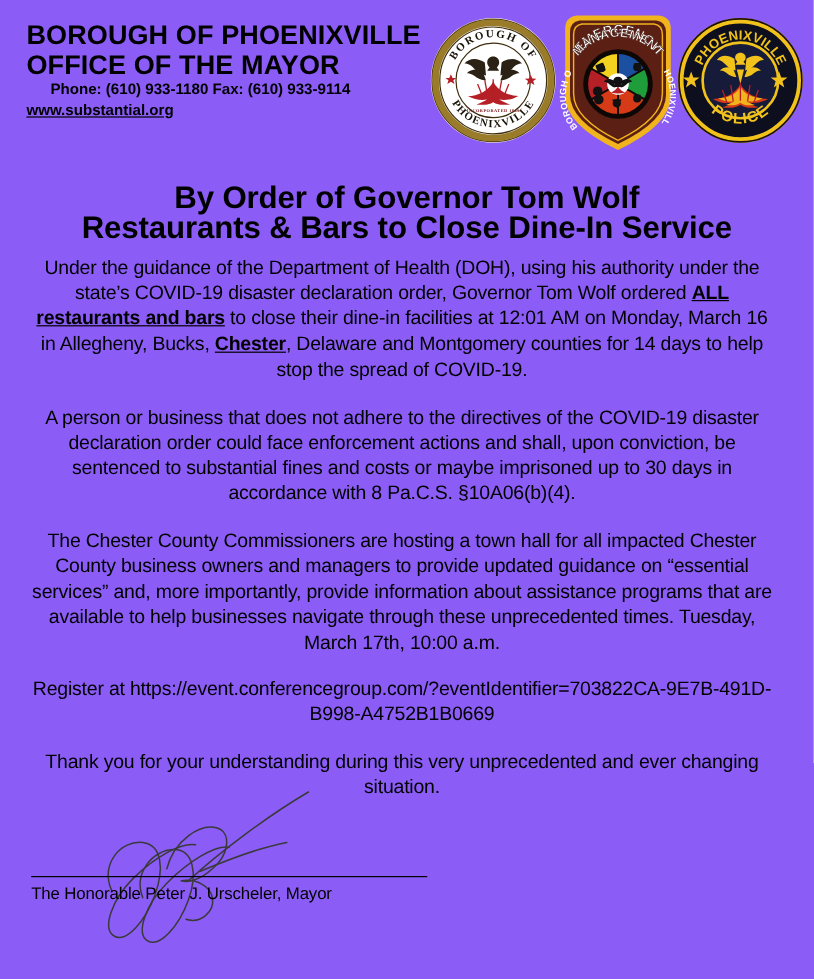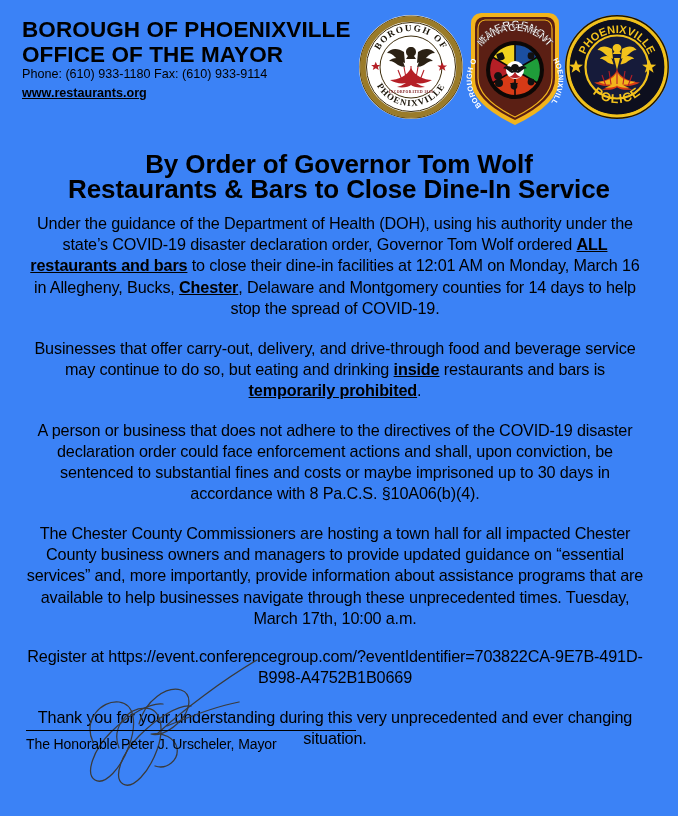--- a/index.html
+++ b/index.html
@@ -15,21 +15,21 @@
     overflow: hidden;
     font-family: "Liberation Sans", sans-serif;
     color: #000000;
     -webkit-font-smoothing: antialiased;
   }
 
   #page {
     position: relative;
     width: 678px;
     height: 816px;
-    background: #3b82f6;
+    background: #8b5cf6;
   }
 
   
   .header {
     position: absolute;
     left: 0; top: 0;
     width: 678px;
     height: 136px;
   }
 
@@ -47,24 +47,25 @@
     white-space: nowrap;
   }
   .lh-addr {
     font-weight: bold;
     font-size: 12.6px;
     line-height: 15.5px;
     white-space: nowrap;
     margin-top: 2px;
   }
   .lh-phone {
-    font-weight: normal;
+    font-weight: bold;
     font-size: 12.6px;
     line-height: 15.5px;
     white-space: nowrap;
+    margin-left: 20px;
   }
   .lh-web {
     font-weight: bold;
     font-size: 12.6px;
     line-height: 15.5px;
     white-space: nowrap;
     text-decoration: underline;
     display: inline-block;
   }
 
@@ -157,21 +158,21 @@
 <body>
 
 <div id="page">
 
   <div class="header">
 
     <div class="letterhead">
       <div class="lh-line1">BOROUGH OF PHOENIXVILLE</div>
       <div class="lh-line2">OFFICE OF THE MAYOR</div>
       <div class="lh-phone">Phone: (610) 933-1180   Fax: (610) 933-9114</div>
-      <div><a class="lh-web" href="#" style="color:#000;">www.restaurants.org</a></div>
+      <div><a class="lh-web" href="#" style="color:#000;">www.substantial.org</a></div>
     </div>
 
     <div class="seals">
 
       <svg class="seal seal-borough" viewBox="0 0 106 106">
         <defs>
           <path id="bgTop" d="M 17,53 A 36,36 0 0 1 89,53"></path>
           <path id="bgBot" d="M 14,53 A 39,39 0 0 0 92,53"></path>
         </defs>
         <circle cx="53" cy="53" r="52" fill="#ffffff"></circle>
@@ -316,21 +317,20 @@
     </div>
   </div>
 
   <div class="title-block">
     <div class="title-line">By Order of Governor Tom Wolf</div>
     <div class="title-line">Restaurants &amp; Bars to Close Dine-In Service</div>
   </div>
 
   <div class="content">
     <p class="para">Under the guidance of the Department of Health (DOH), using his authority under the state’s COVID-19 disaster declaration order, Governor Tom Wolf ordered <span class="u-bold">ALL restaurants and bars</span> to close their dine-in facilities at 12:01 AM on Monday, March 16 in Allegheny, Bucks, <span class="u-bold">Chester</span>, Delaware and Montgomery counties for 14 days to help stop the spread of COVID-19.</p>
-    <p class="para">Businesses that offer carry-out, delivery, and drive-through food and beverage service may continue to do so, but eating and drinking <span class="u-bold">inside</span> restaurants and bars is <span class="u-bold">temporarily prohibited</span>.</p>
     <p class="para">A person or business that does not adhere to the directives of the COVID-19 disaster declaration order could face enforcement actions and shall, upon conviction, be sentenced to substantial fines and costs or maybe imprisoned up to 30 days in accordance with 8 Pa.C.S. §10A06(b)(4).</p>
     <p class="para tight">The Chester County Commissioners are hosting a town hall for all impacted Chester County business owners and managers to provide updated guidance on “essential services” and, more importantly, provide information about assistance programs that are available to help businesses navigate through these unprecedented times.  Tuesday, March 17th, 10:00 a.m.</p>
     <p class="para">Register at https://event.conferencegroup.com/?eventIdentifier=703822CA-9E7B-491D-B998-A4752B1B0669</p>
     <p class="para">Thank you for your understanding during this very unprecedented and ever changing situation.</p>
   </div>
 
   <div class="sig-area">
     <svg class="sig-svg" viewBox="0 0 300 140">
       <g fill="none" stroke="#3a3a3a" stroke-width="1.25" stroke-linecap="round" stroke-linejoin="round">
         <path d="M22,88 C12,66 30,46 48,48 C64,50 66,70 58,92 C50,114 34,132 24,126 C14,120 22,96 40,78 C58,60 80,48 92,50"></path>

